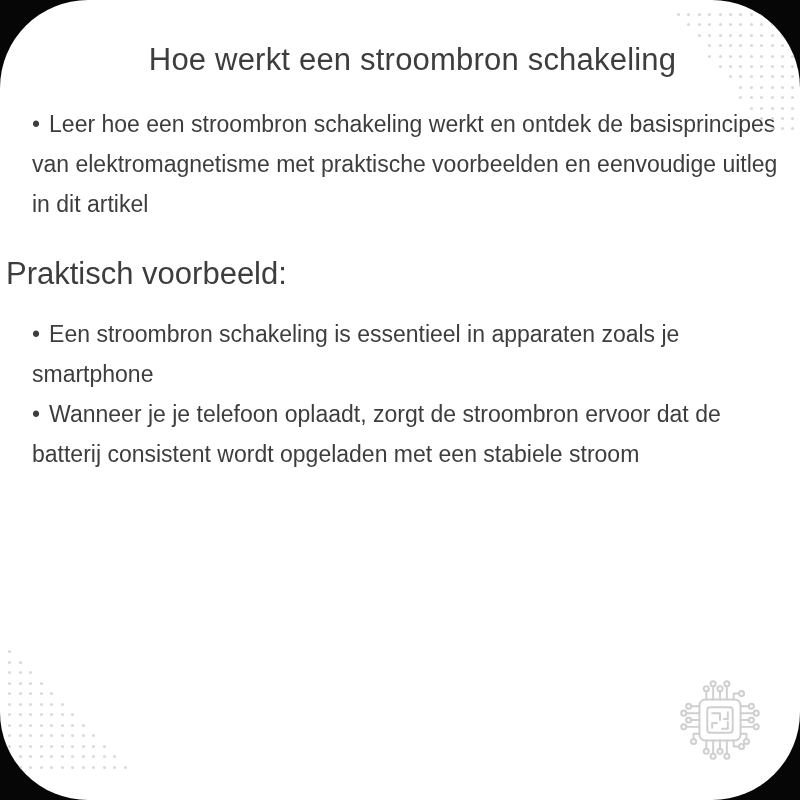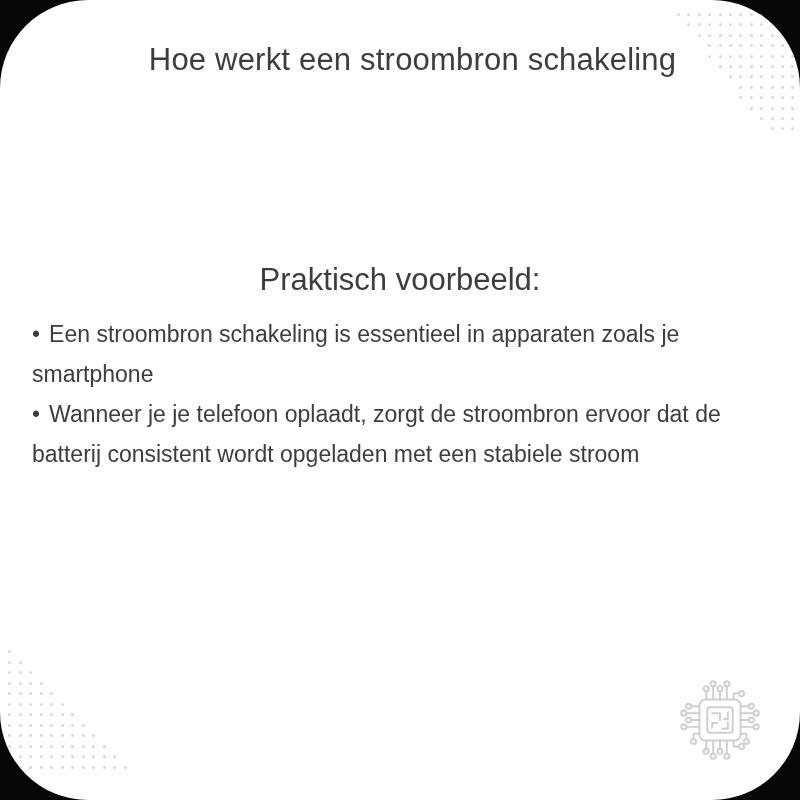--- a/index.html
+++ b/index.html
@@ -38,22 +38,22 @@
     width: 758px;
     font-size: 23px;
     line-height: 40px;
     color: #3d3d3d;
   }
   .section-heading {
     position: absolute;
     top: 250px;
     left: 0;
     right: 0;
-    margin: 12px;
-    text-align: center;
+    margin: 6px;
+    text-align: left;
     font-size: 31px;
     font-weight: 400;
     color: #3d3d3d;
   }
   .example-list {
     position: absolute;
     top: 314px;
     left: 32px;
     width: 760px;
     font-size: 23px;
@@ -91,20 +91,25 @@
     bottom: 33px;
   }
 </style>
 </head>
 <body>
 
 <div class="card">
 
   <h1 class="page-title">Hoe werkt een stroombron schakeling</h1>
 
+  <div class="intro-list">
+    <div class="list-item">
+      <span class="bullet">•</span><span>Leer hoe een stroombron schakeling werkt en ontdek de basisprincipes van elektromagnetisme met praktische voorbeelden en eenvoudige uitleg in dit artikel</span>
+    </div>
+  </div>
 
   <h2 class="section-heading">Praktisch voorbeeld:</h2>
 
   <div class="example-list">
     <div class="list-item">
       <span class="bullet">•</span><span>Een stroombron schakeling is essentieel in apparaten zoals je smartphone</span>
     </div>
     <div class="list-item">
       <span class="bullet">•</span><span>Wanneer je je telefoon oplaadt, zorgt de stroombron ervoor dat de batterij consistent wordt opgeladen met een stabiele stroom</span>
     </div>

